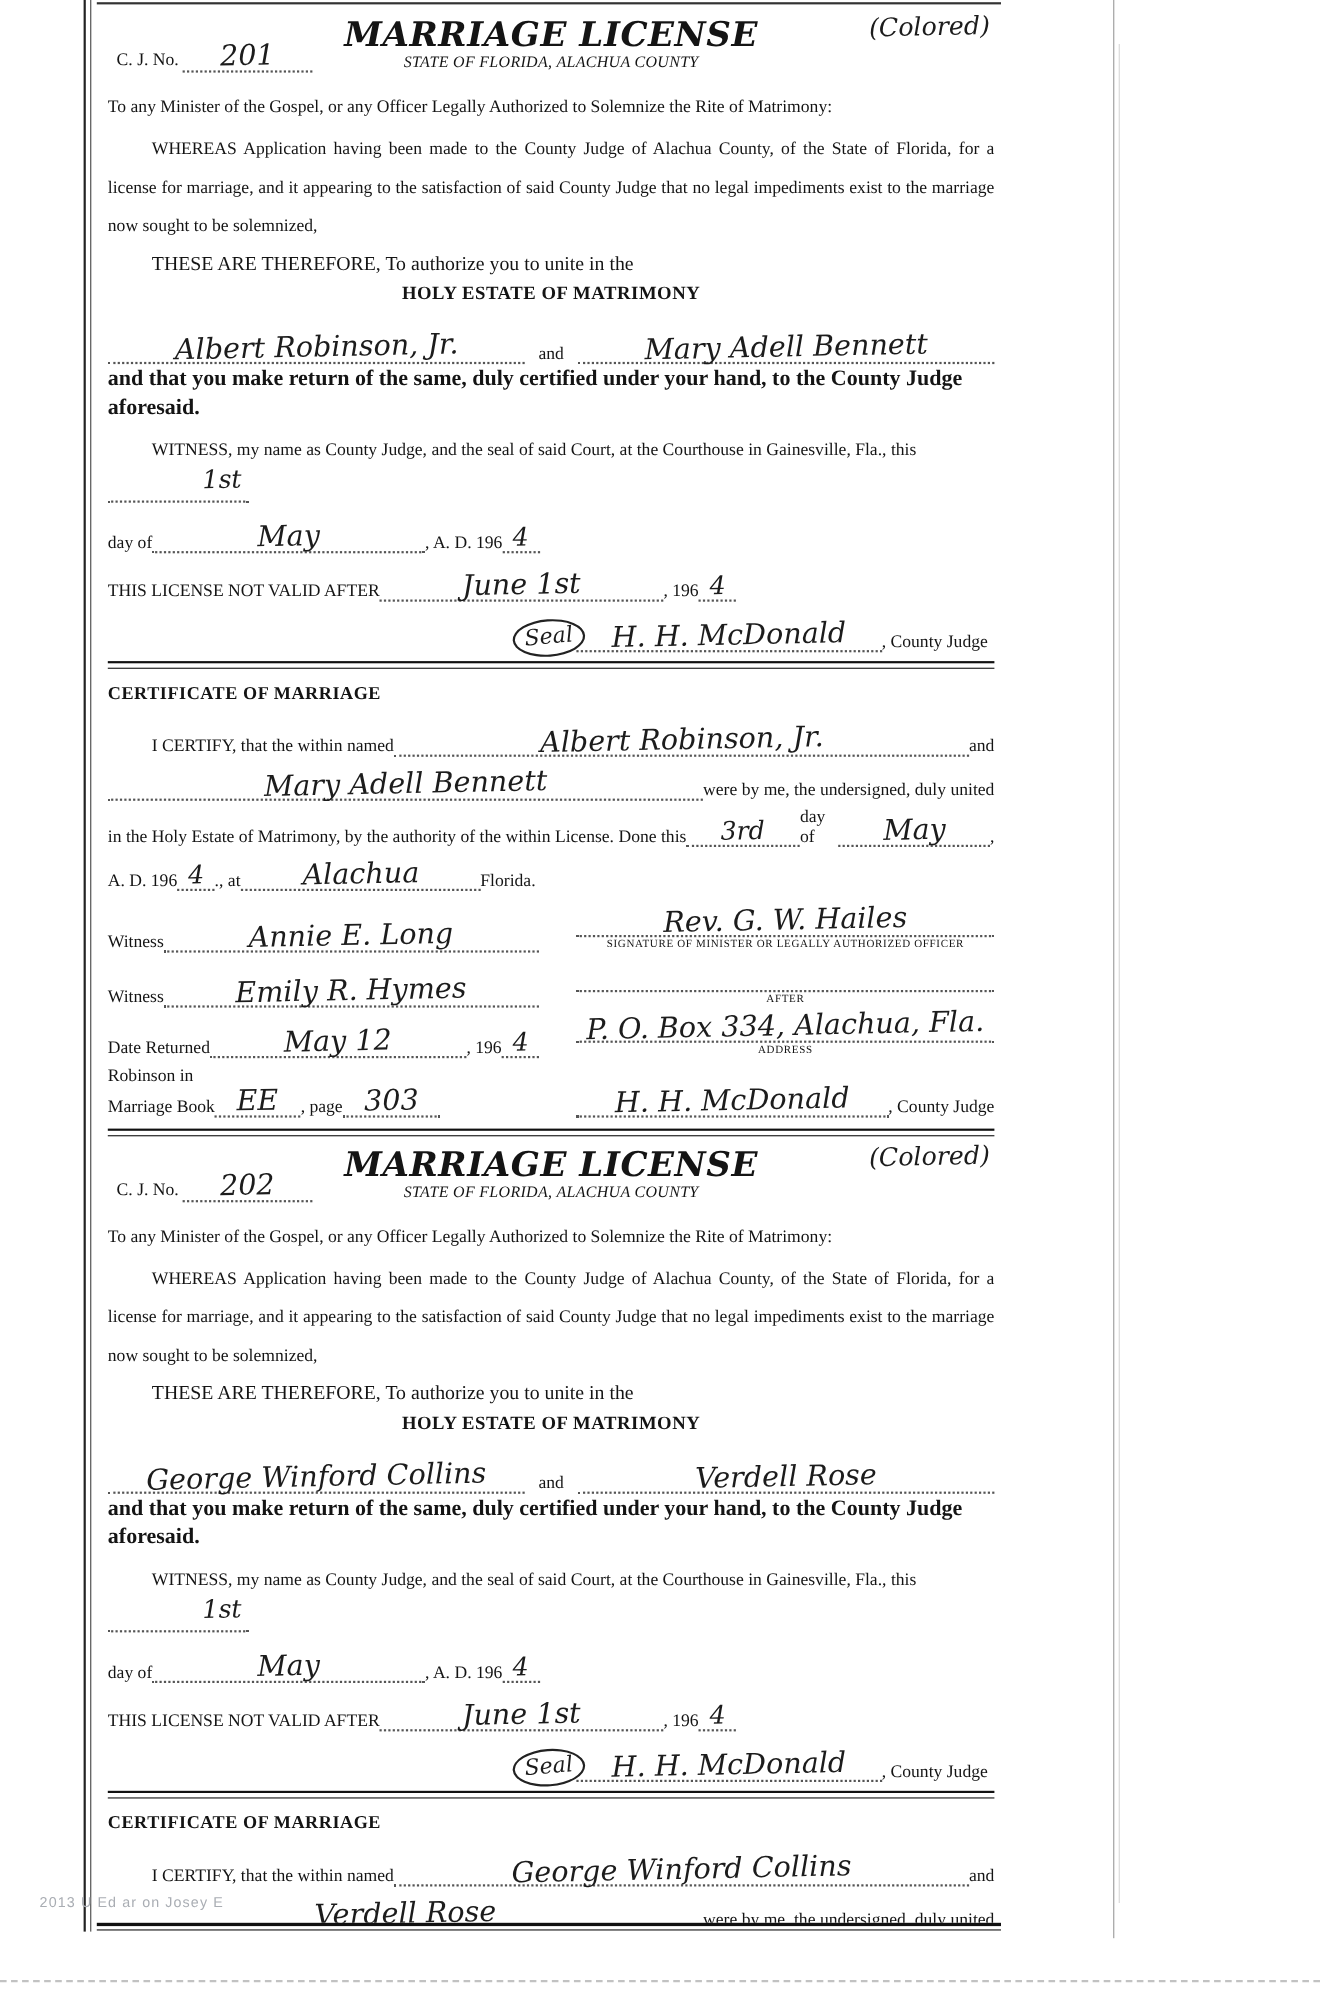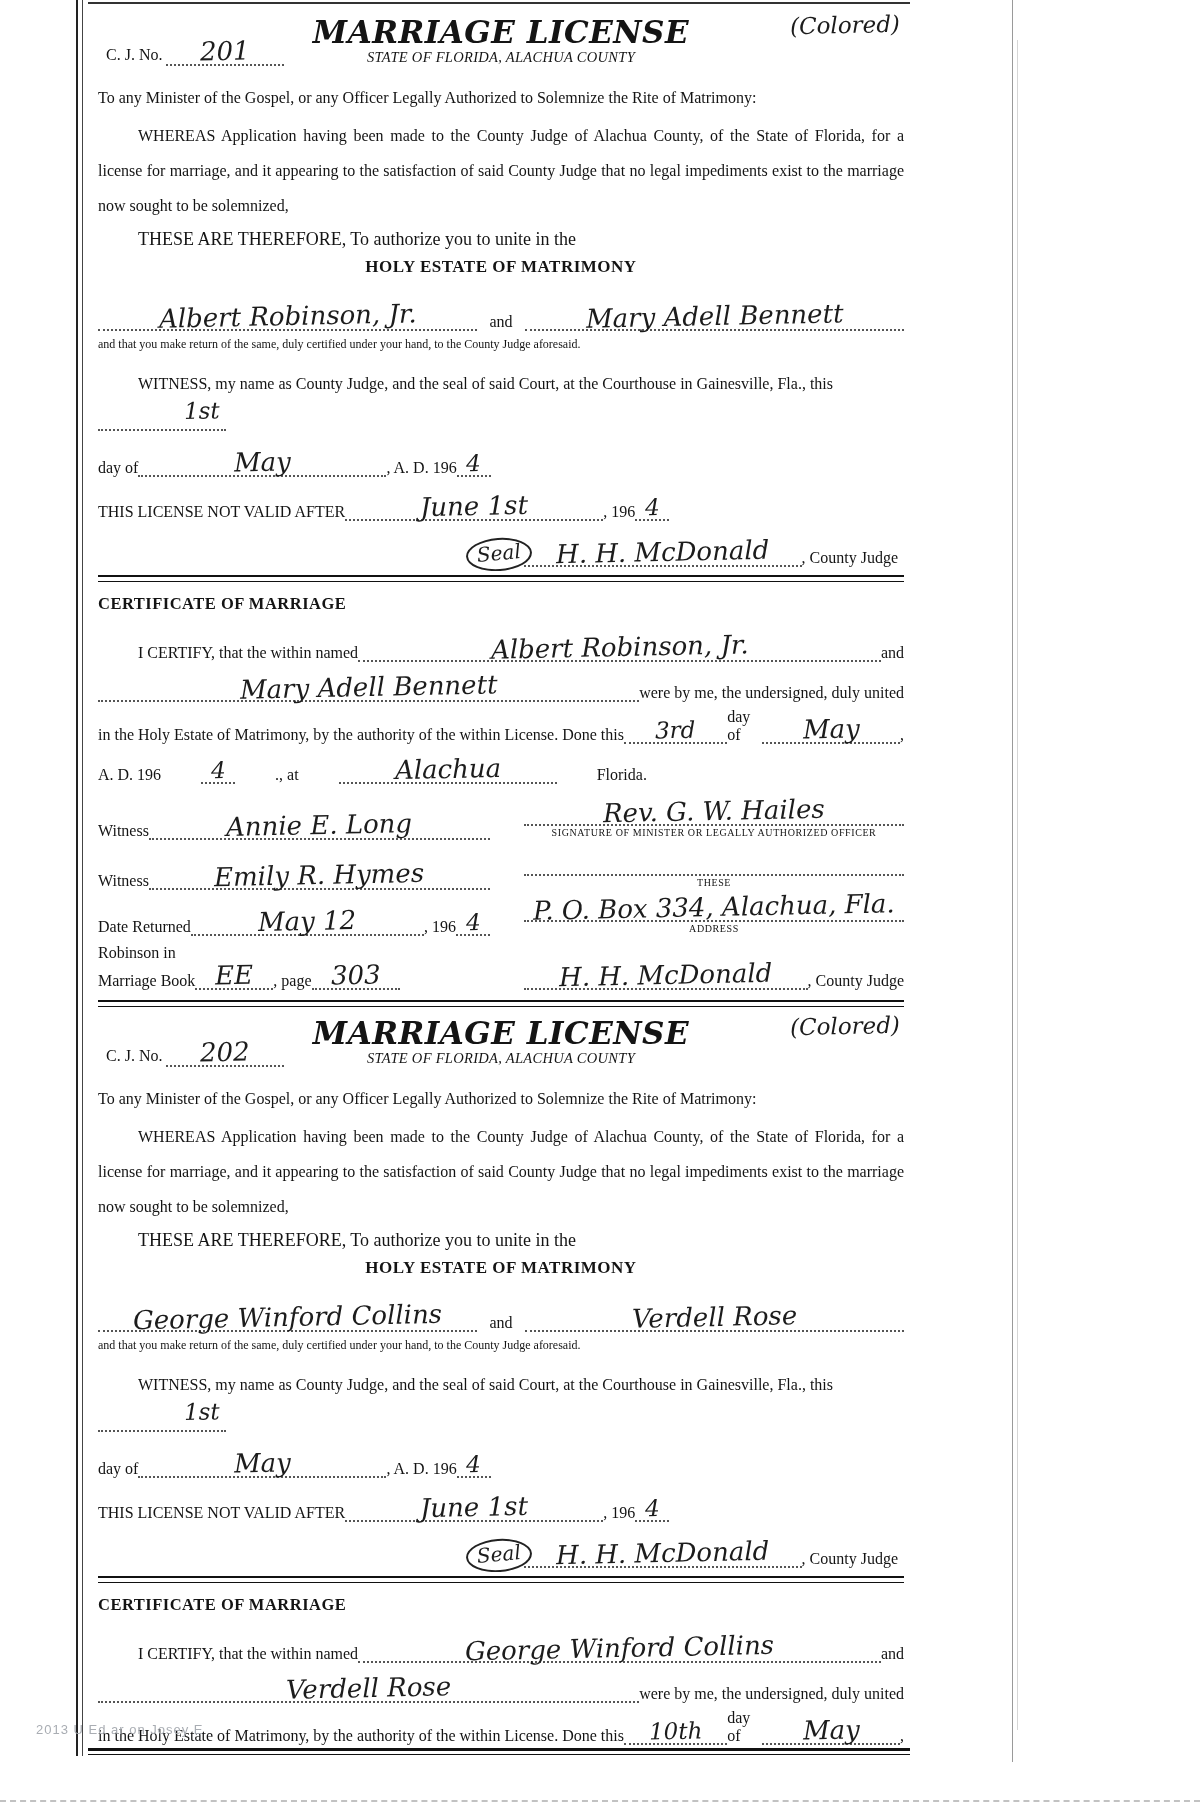--- a/index.html
+++ b/index.html
@@ -41,35 +41,35 @@
   .hw{font-family:"DejaVu Serif",serif;font-style:italic;color:#1c1c1c;font-size:23px;
       display:inline-block;transform:rotate(-1.2deg);white-space:nowrap;line-height:1;}
   .hw.big{font-size:26px;}
   .hw.sm{font-size:20px;}
   .slot{display:inline-block;border-bottom:2px dotted #555;text-align:center;vertical-align:baseline;padding:0 4px;}
   .fill{flex:1;}
   .w30{width:26px;} .w80{width:120px;} .w120{width:150px;} .w90{width:110px;}
   .w200{width:210px;} .w240{width:250px;} .w260{width:240px;} .w280{width:270px;}
   .names-row{display:flex;align-items:flex-end;gap:10px;margin-top:14px;height:40px;}
   .names-row .and{padding:0 2px 0 2px;}
-  .plain{font-size:12px;line-height:26px;}
+  .plain{font-size:20px;line-height:26px;font-weight:bold;}
   .witness-line{margin-top:12px;font-size:16px;line-height:30px;text-indent:40px;}
   .day-row{margin-top:6px;height:40px;display:flex;align-items:flex-end;font-size:16px;}
   .valid-row{margin-top:2px;height:42px;display:flex;align-items:flex-end;font-size:16px;}
   .seal-row{height:46px;display:flex;align-items:flex-end;justify-content:flex-end;padding-right:6px;}
   .seal{display:inline-block;border:2px solid #222;border-radius:50%;padding:3px 9px 5px 9px;margin-right:-8px;
         transform:rotate(-4deg);position:relative;top:4px;z-index:2;}
   .dblrule{margin-top:8px;border-top:2.5px solid #111;border-bottom:1.5px solid #111;height:4px;}
   .cert-title{margin-top:12px;text-align:left;font-weight:700;font-size:16.5px;letter-spacing:.5px;}
   .certify-row,.bride-row,.inholy-row,.ad-row{display:flex;align-items:flex-end;font-size:16px;margin-top:4px;}
   .certify-row{height:38px;margin-top:10px;}
   .certify-row .printed.lead{text-indent:40px;white-space:nowrap;}
   .bride-row{height:36px;}
   .inholy-row{height:38px;}
-  .ad-row{height:36px;gap:40px;}
+  .ad-row{height:36px;}
   .nowrap{white-space:nowrap;}
   
   .certgrid{display:grid;grid-template-columns:1fr 380px;column-gap:34px;margin-top:6px;}
   .lcell,.rcell{display:flex;align-items:flex-end;font-size:16px;}
   .rcell{flex-direction:column;align-items:stretch;justify-content:flex-end;}
   .row-h1{min-height:50px;} .row-h2{min-height:50px;} .row-h3{min-height:46px;} .row-h4{min-height:54px;}
   .sigline{border-bottom:2px dotted #555;text-align:center;min-height:10px;}
   .caption{text-align:center;font-size:10px;letter-spacing:.6px;line-height:14px;font-family:"Liberation Serif",serif;}
   .judge-line{display:flex;align-items:flex-end;}
   .judge-line .sigline{flex:1;}
@@ -174,21 +174,21 @@
         <div class="sigline"><span class="hw big">Rev. G. W. Hailes</span></div>
         <div class="caption">SIGNATURE OF MINISTER OR LEGALLY AUTHORIZED OFFICER</div>
       </div>
 
       <div class="lcell row-h2">
         <span class="printed">Witness</span>
         <span class="slot fill"><span class="hw big">Emily R. Hymes</span></span>
       </div>
       <div class="rcell row-h2">
         <div class="sigline"><span class="hw big"></span></div>
-        <div class="caption">THESE</div>
+        <div class="caption">AFTER</div>
       </div>
 
       <div class="lcell row-h3">
         <span class="printed nowrap">Date Returned</span>
         <span class="slot fill"><span class="hw big">May 12</span></span>
         <span class="printed nowrap">, 196</span>
         <span class="slot w30"><span class="hw">4</span></span>
       </div>
       <div class="rcell row-h3">
         <div class="sigline"><span class="hw big">P. O. Box 334, Alachua, Fla.</span></div>

